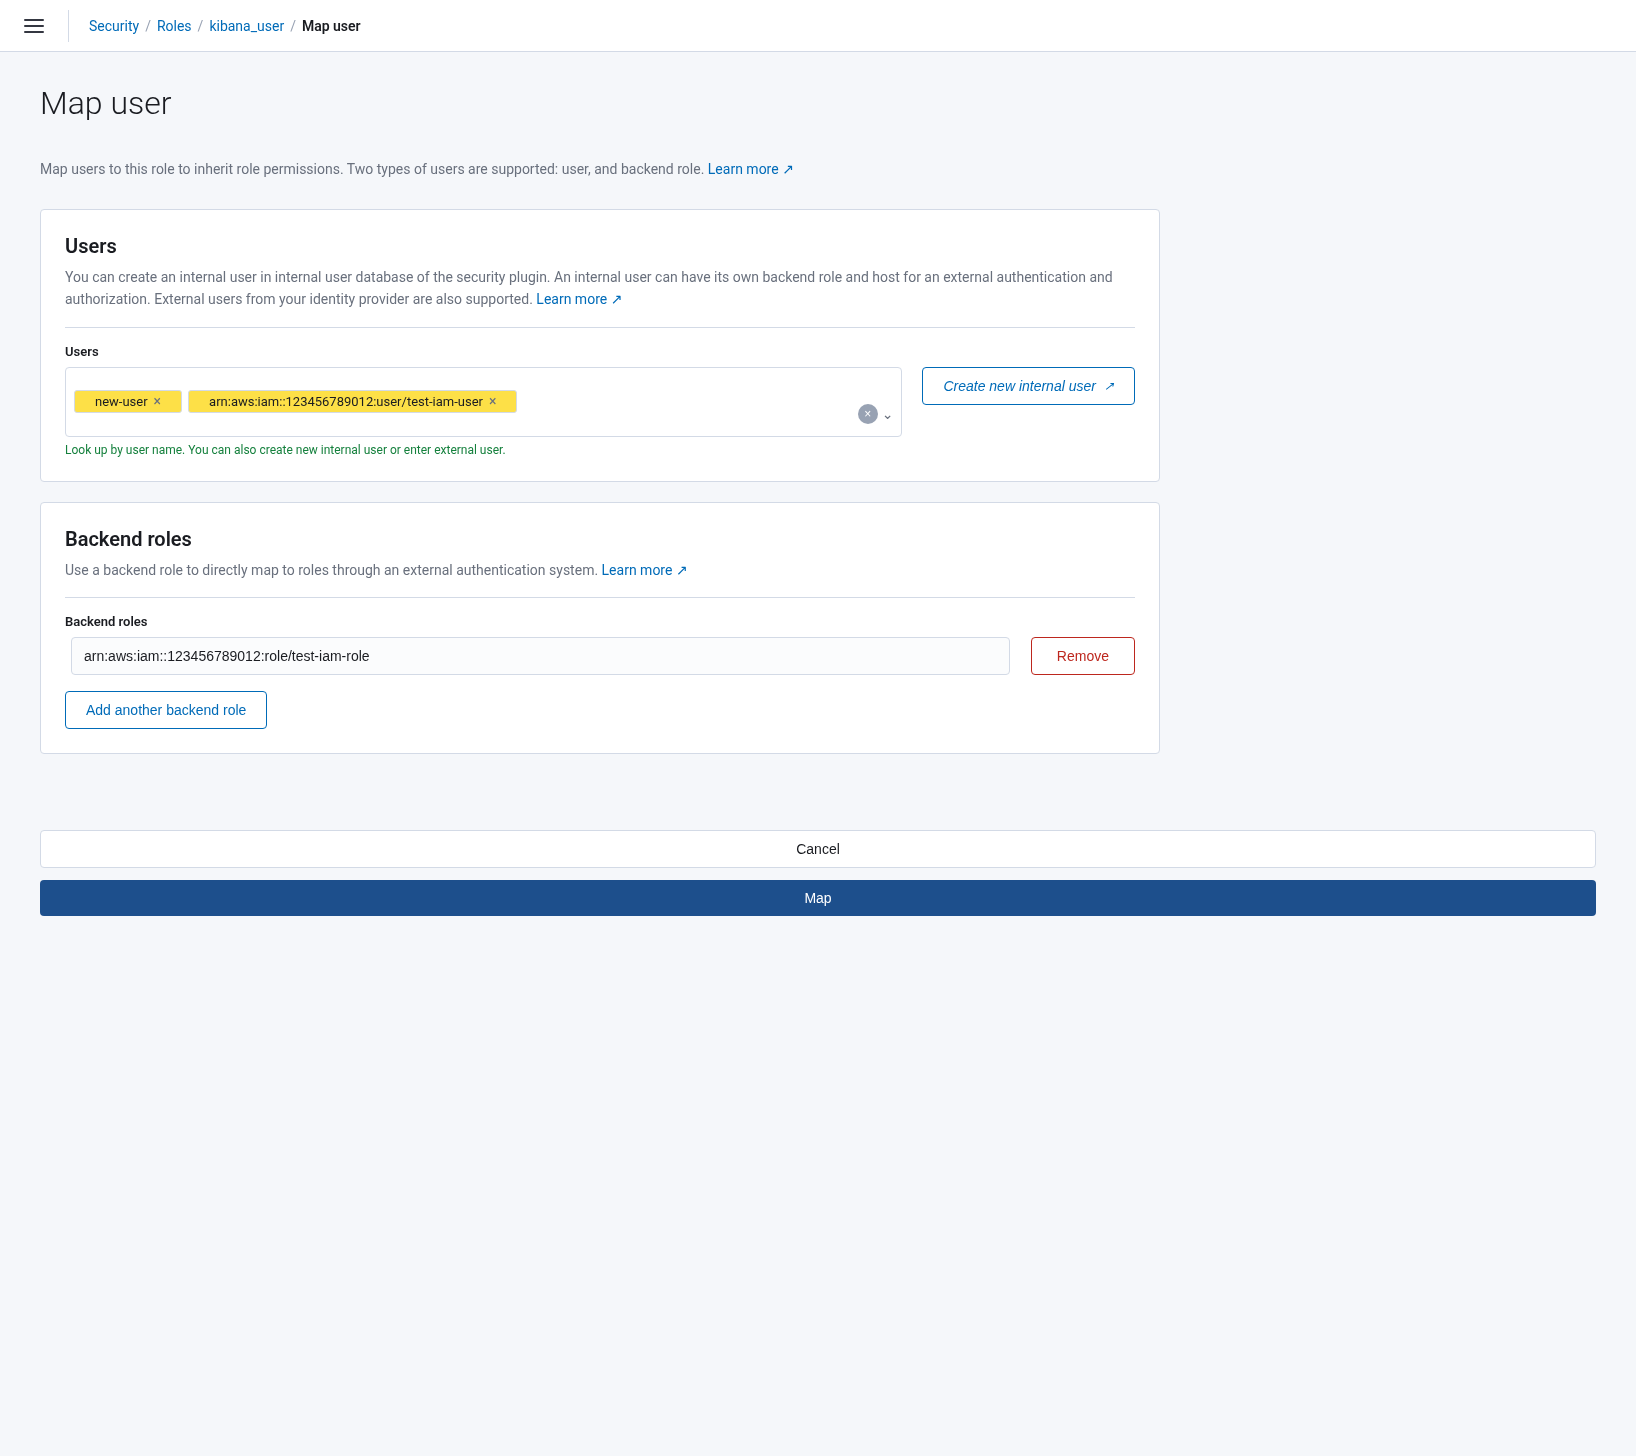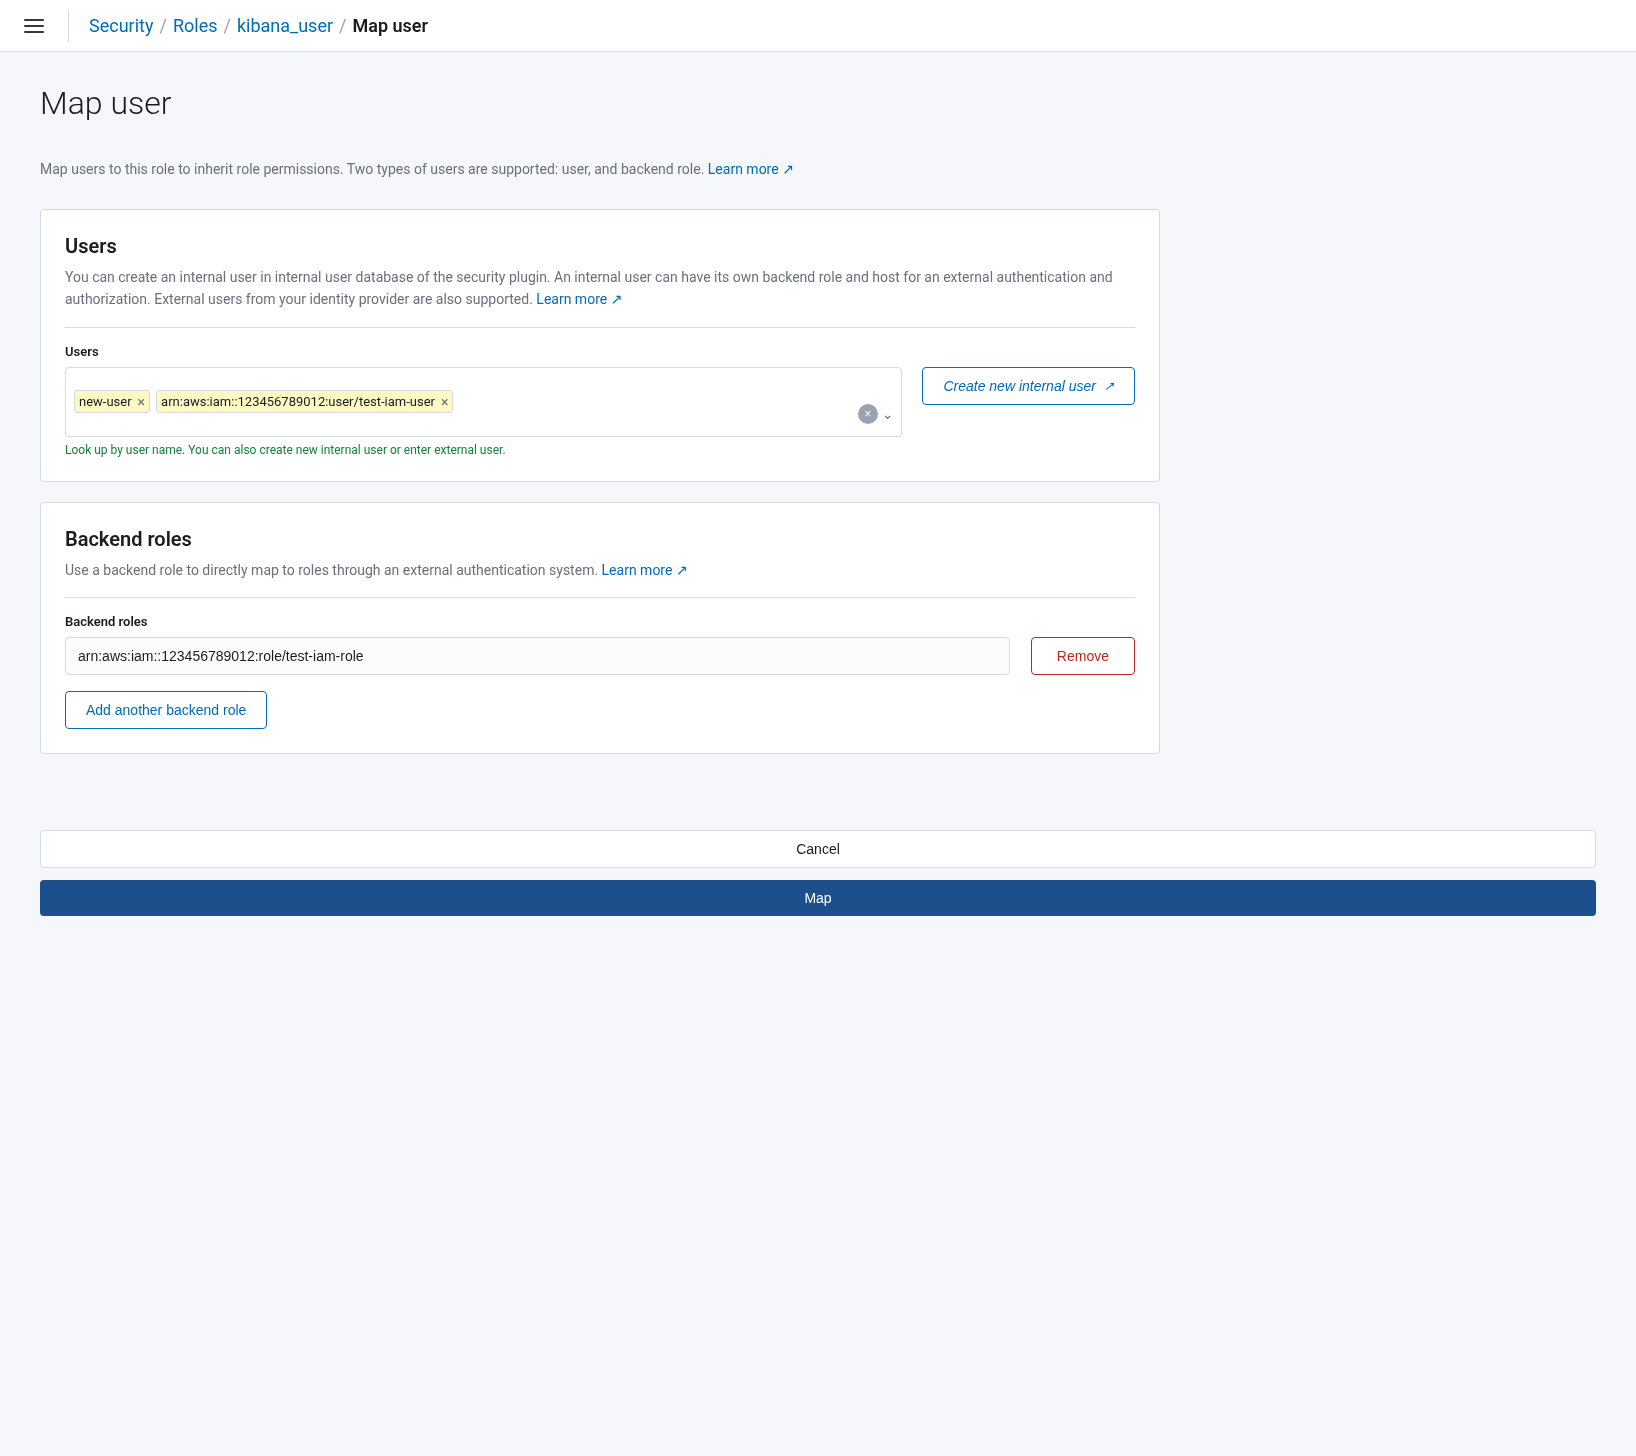--- a/index.html
+++ b/index.html
@@ -29,21 +29,21 @@
       display: block;
       width: 20px;
       height: 2px;
       background: #343741;
       border-radius: 1px;
     }
     .breadcrumb {
       display: flex;
       align-items: center;
       gap: 6px;
-      font-size: 18px;
+      font-size: 14px;
       color: #69707d;
     }
     .breadcrumb .sep {
       color: #98a2b3;
     }
     .breadcrumb .current {
       color: #1a1c21;
       font-weight: 600;
     }
     .breadcrumb a {
@@ -119,26 +119,26 @@
       background: #fff;
       display: flex;
       flex-wrap: wrap;
       align-items: center;
       gap: 6px;
       position: relative;
       min-height: 70px;
     }
     .tag {
       display: flex;
-      align-items: flex-end;
+      align-items: flex-start;
       gap: 4px;
-      background: #fef9c3;
+      background: #fde047;
       border: 1px solid #d3dae6;
       border-radius: 3px;
-      padding: 3px 4px;
+      padding: 3px 20px;
       font-size: 13px;
       color: #1a1c21;
     }
     .tag-close {
       cursor: pointer;
       color: #69707d;
       font-size: 14px;
       line-height: 1;
       margin-left: 2px;
     }
@@ -191,20 +191,21 @@
     .ext-link-icon {
       font-size: 12px;
     }
 
     
     .backend-role-row {
       display: flex;
       align-items: center;
       gap: 21px;
       margin-bottom: 16px;
+      margin-left: 6px;
     }
     .backend-role-input {
       flex: 1;
       border: 1px solid #d3dae6;
       border-radius: 4px;
       padding: 10px 12px;
       font-size: 14px;
       color: #1a1c21;
       background: #fbfcfd;
       outline: none;

